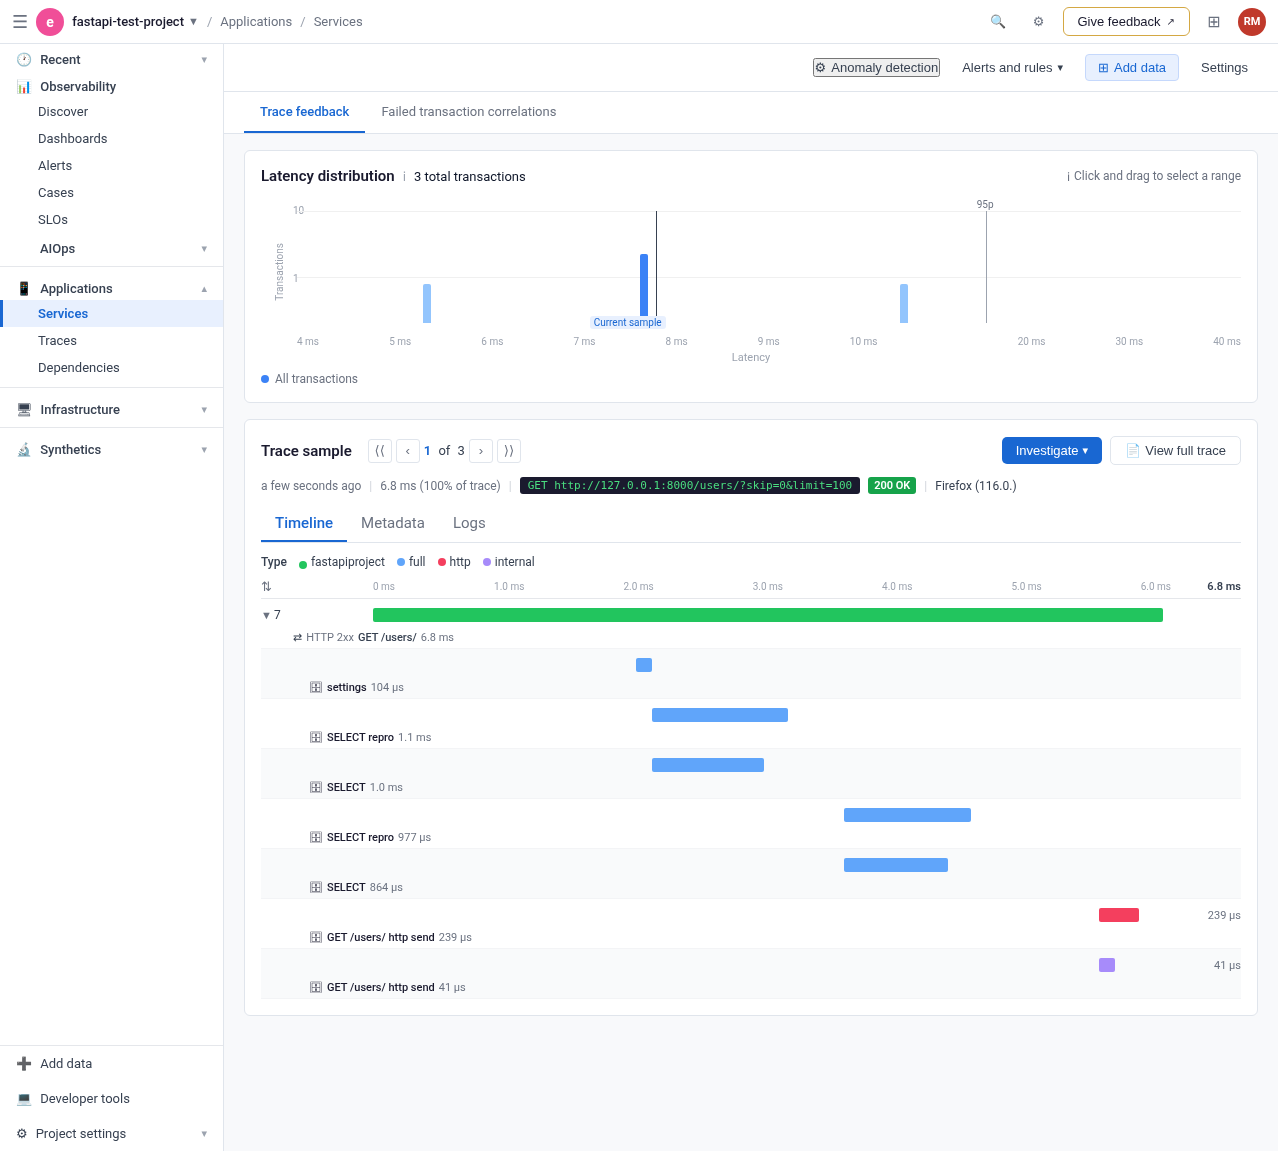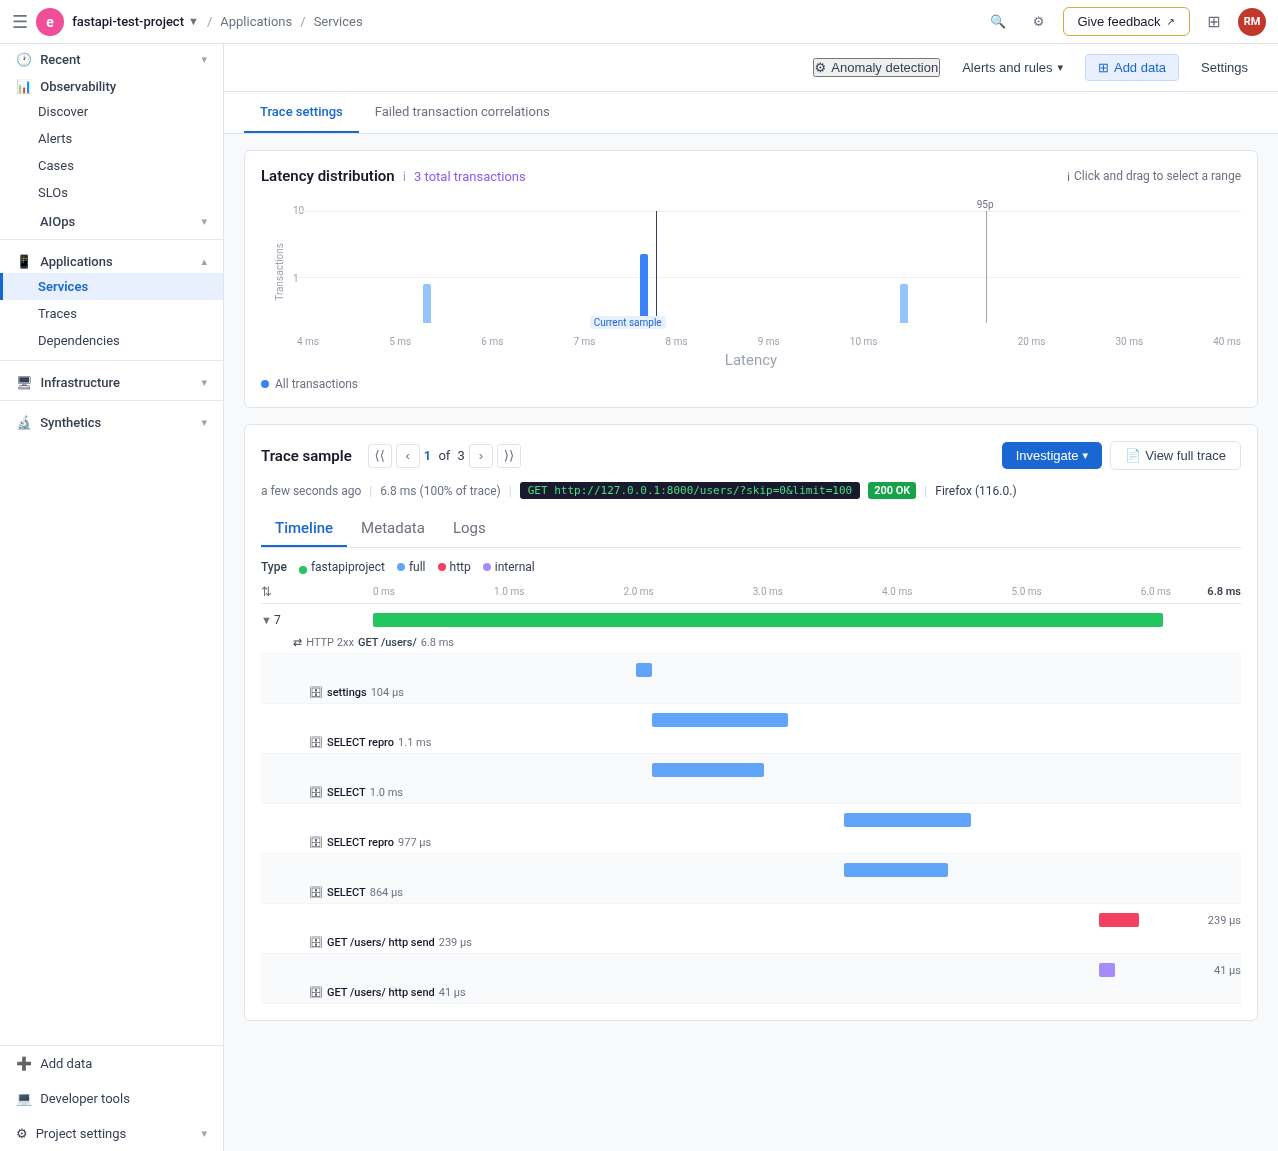--- a/index.html
+++ b/index.html
@@ -39,21 +39,21 @@
     .tab { padding: 12px 16px; cursor: pointer; font-size: 13px; color: #6b7280; border-bottom: 2px solid transparent; }
     .tab.active { color: #1967d2; border-bottom: 2px solid #1967d2; font-weight: 500; }
 
     
     .content { flex: 1; overflow-y: auto; padding: 16px 20px; }
 
     
     .card { background: #fff; border: 1px solid #e0e5ec; border-radius: 6px; padding: 16px; margin-bottom: 16px; }
     .card-header { display: flex; align-items: center; gap: 8px; margin-bottom: 12px; }
     .card-title { font-size: 15px; font-weight: 600; color: #1a1a2e; }
-    .card-subtitle { font-size: 13px; color: #8b5cf6; text-align: right; }
+    .card-subtitle { font-size: 13px; color: #0f172a; text-align: right; }
     .card-header-right { margin-left: auto; display: flex; align-items: center; gap: 4px; color: #6b7280; font-size: 12px; cursor: pointer; }
     .all-transactions { display: flex; align-items: center; gap: 6px; font-size: 12px; color: #6b7280; margin-top: 8px; }
     .dot { width: 8px; height: 8px; border-radius: 50%; background: #3b82f6; }
 
     
     .trace-header { display: flex; align-items: center; gap: 8px; margin-bottom: 12px; }
     .trace-title { font-size: 15px; font-weight: 600; color: #1a1a2e; }
     .trace-nav { display: flex; align-items: center; gap: 4px; margin-left: 8px; }
     .trace-nav-btn { width: 24px; height: 24px; display: flex; align-items: center; justify-content: center; cursor: pointer; border: 1px solid #e0e5ec; border-radius: 3px; color: #6b7280; background: #fff; }
     .trace-nav-current { color: #1967d2; font-weight: 600; font-size: 13px; }
@@ -117,20 +117,21 @@
       <span style="color:#9ca3af;font-size:11px;">▾</span>
     </div>
 
     <div class="sidebar-group-header">
       <div style="display:flex;align-items:center;gap:8px;">
         <span style="color:#f59e0b;">📊</span>
         <span>Observability</span>
       </div>
     </div>
     <div class="sidebar-sub-item"><span>Discover</span></div>
+    <div class="sidebar-sub-item"><span>Dashboards</span></div>
     <div class="sidebar-sub-item"><span>Alerts</span></div>
     <div class="sidebar-sub-item"><span>Cases</span></div>
     <div class="sidebar-sub-item"><span>SLOs</span></div>
     <div class="sidebar-group-header">
       <span style="padding-left:24px;">AIOps</span>
       <span style="color:#9ca3af;font-size:11px;">▾</span>
     </div>
     <div class="sidebar-divider"></div>
 
     <div class="sidebar-group-header">
@@ -195,21 +196,21 @@
       <button class="toolbar-btn-primary">
         <span>⊞</span>
         <span>Add data</span>
       </button>
       <button class="toolbar-btn">
         <span>Settings</span>
       </button>
     </div>
 
     <div class="tab-bar">
-      <div class="tab active"><span>Trace settings</span></div>
+      <div class="tab active"><span>Trace feedback</span></div>
       <div class="tab"><span>Failed transaction correlations</span></div>
     </div>
 
     <div class="content">
 
       <div class="card">
         <div class="card-header">
           <span class="card-title">Latency distribution</span>
           <span style="color:#9ca3af;font-size:13px;">ℹ</span>
           <span class="card-subtitle">3 total transactions</span>
@@ -259,21 +260,21 @@
               <span>9 ms</span>
               <span>10 ms</span>
               <span></span>
               <span>20 ms</span>
               <span>30 ms</span>
               <span>40 ms</span>
             </div>
           </div>
         </div>
 
-        <div style="text-align:center;font-size:15px;color:#9ca3af;margin-top:4px;">Latency</div>
+        <div style="text-align:center;font-size:11px;color:#9ca3af;margin-top:4px;">Latency</div>
 
         <div class="all-transactions">
           <div class="dot"></div>
           <span>All transactions</span>
         </div>
       </div>
 
       <div class="card">
 
         <div class="trace-header">

